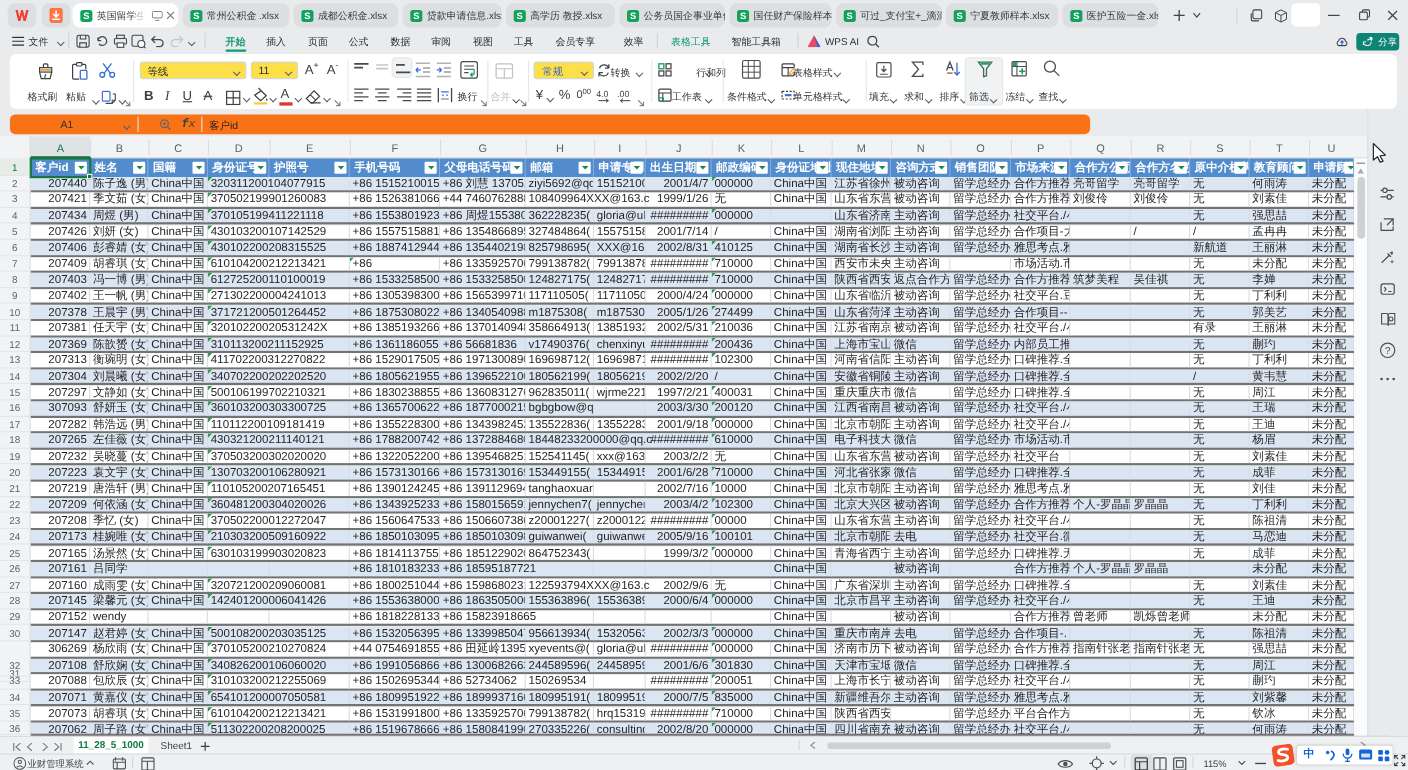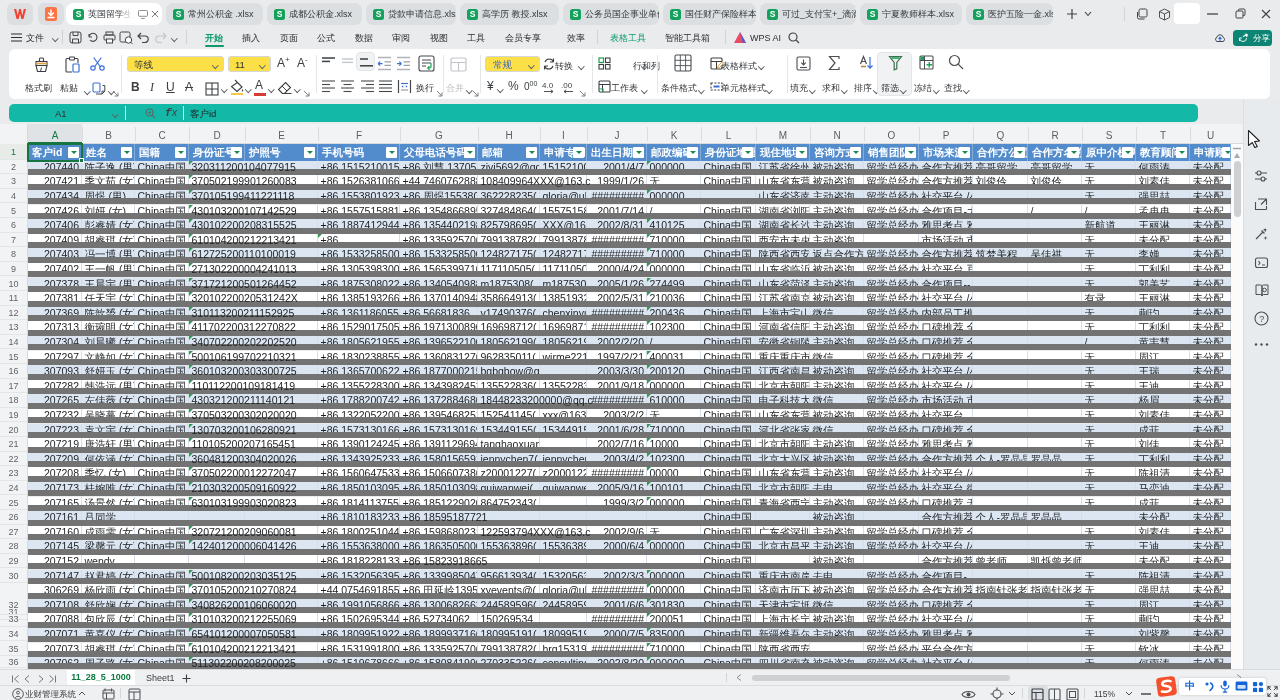--- a/index.html
+++ b/index.html
@@ -20,35 +20,35 @@
 .mi.grn{color:#0e9a6c}
 .msep{position:absolute;top:4px;width:1px;height:14px;background:#cfd3d6}
 
 #ribbon{position:absolute;left:9px;top:49px;width:1261px;height:50px;background:#fff;border-radius:6px}
 .rsep{position:absolute;top:6px;width:1px;height:38px;background:#e4e7e9}
 .rlbl{position:absolute;font-size:9px;color:#33373b;white-space:nowrap}
 .combo{position:absolute;border:1px solid #d3d6d9;border-radius:3px;background:#fde047;font-size:9.5px;color:#2b2f33}
 .carr{position:absolute;width:4.5px;height:4.5px;border-right:1.1px solid #5a6065;border-bottom:1.1px solid #5a6065;transform:rotate(45deg);transform-origin:center}
 .selbox{position:absolute;background:#f0f2f3;border:1px solid #e3e6e8;border-radius:4px}
 
-#fbar{position:absolute;left:9px;top:104px;width:1189px;height:18px;background:#14b8a6;border-radius:5px;}
+#fbar{position:absolute;left:9px;top:104px;width:982px;height:18px;background:#f97316;border-radius:5px;}
 
 #chead{position:absolute;left:0;top:124px;width:1243px;height:20.3px;background:#f2f3f5;border-bottom:1px solid #d8dbde}
 .chl{position:absolute;top:3.5px;font-size:10px;color:#5a5e63;text-align:center;line-height:15px}
 .ctick{position:absolute;top:3px;width:1px;height:14px;background:#dadde0}
 
 #grid{position:absolute;left:0;top:0;width:1231px;height:700px;font-size:10.5px;color:#1d2023}
 .hrow{position:absolute;left:28px;width:1203px;background:#538ccc}
 .hc{position:absolute;top:0;height:100%;color:#fff;font-weight:bold;overflow:hidden;border-right:1px solid rgba(255,255,255,.28)}
 .ht{position:absolute;left:4px;top:2px;line-height:12px;white-space:nowrap}
 .fb{position:absolute;right:2px;top:2.5px;}
 .hc.cU .fb{right:-3px}
 .fb,.hc.cU .fb{width:11px;height:11px;background:#fff;border-radius:1px}
 .fb:after{content:"";position:absolute;left:2.5px;top:4px;width:0;height:0;border:3px solid transparent;border-top:3.5px solid #168a4e}
-.drow{position:absolute;left:28px;width:1234px;border-bottom:6px solid #737373}
+.drow{position:absolute;left:28px;width:1234px;border-bottom:2px solid #737373}
 .drow.b{background:#dce6f2}
 .drow.w{background:#fff}
 .dc{position:absolute;top:0;height:100%;line-height:13.5px;white-space:nowrap;overflow:hidden;padding-left:2.5px;border-right:1px solid #d3deea}
 .dc.ar{text-align:right;padding-right:2px;padding-left:0}
 .dc.ov{overflow:visible;border-right:none;z-index:2}
 .tri{position:absolute;left:0;top:0;width:0;height:0;border-style:solid;border-width:4px 4px 0 0;border-color:#2f9e4e transparent transparent transparent}
 .cA{left:0px;width:54px}
 .cB{left:54px;width:53px}
 .cC{left:107px;width:54px}
 .cD{left:161px;width:56px}

